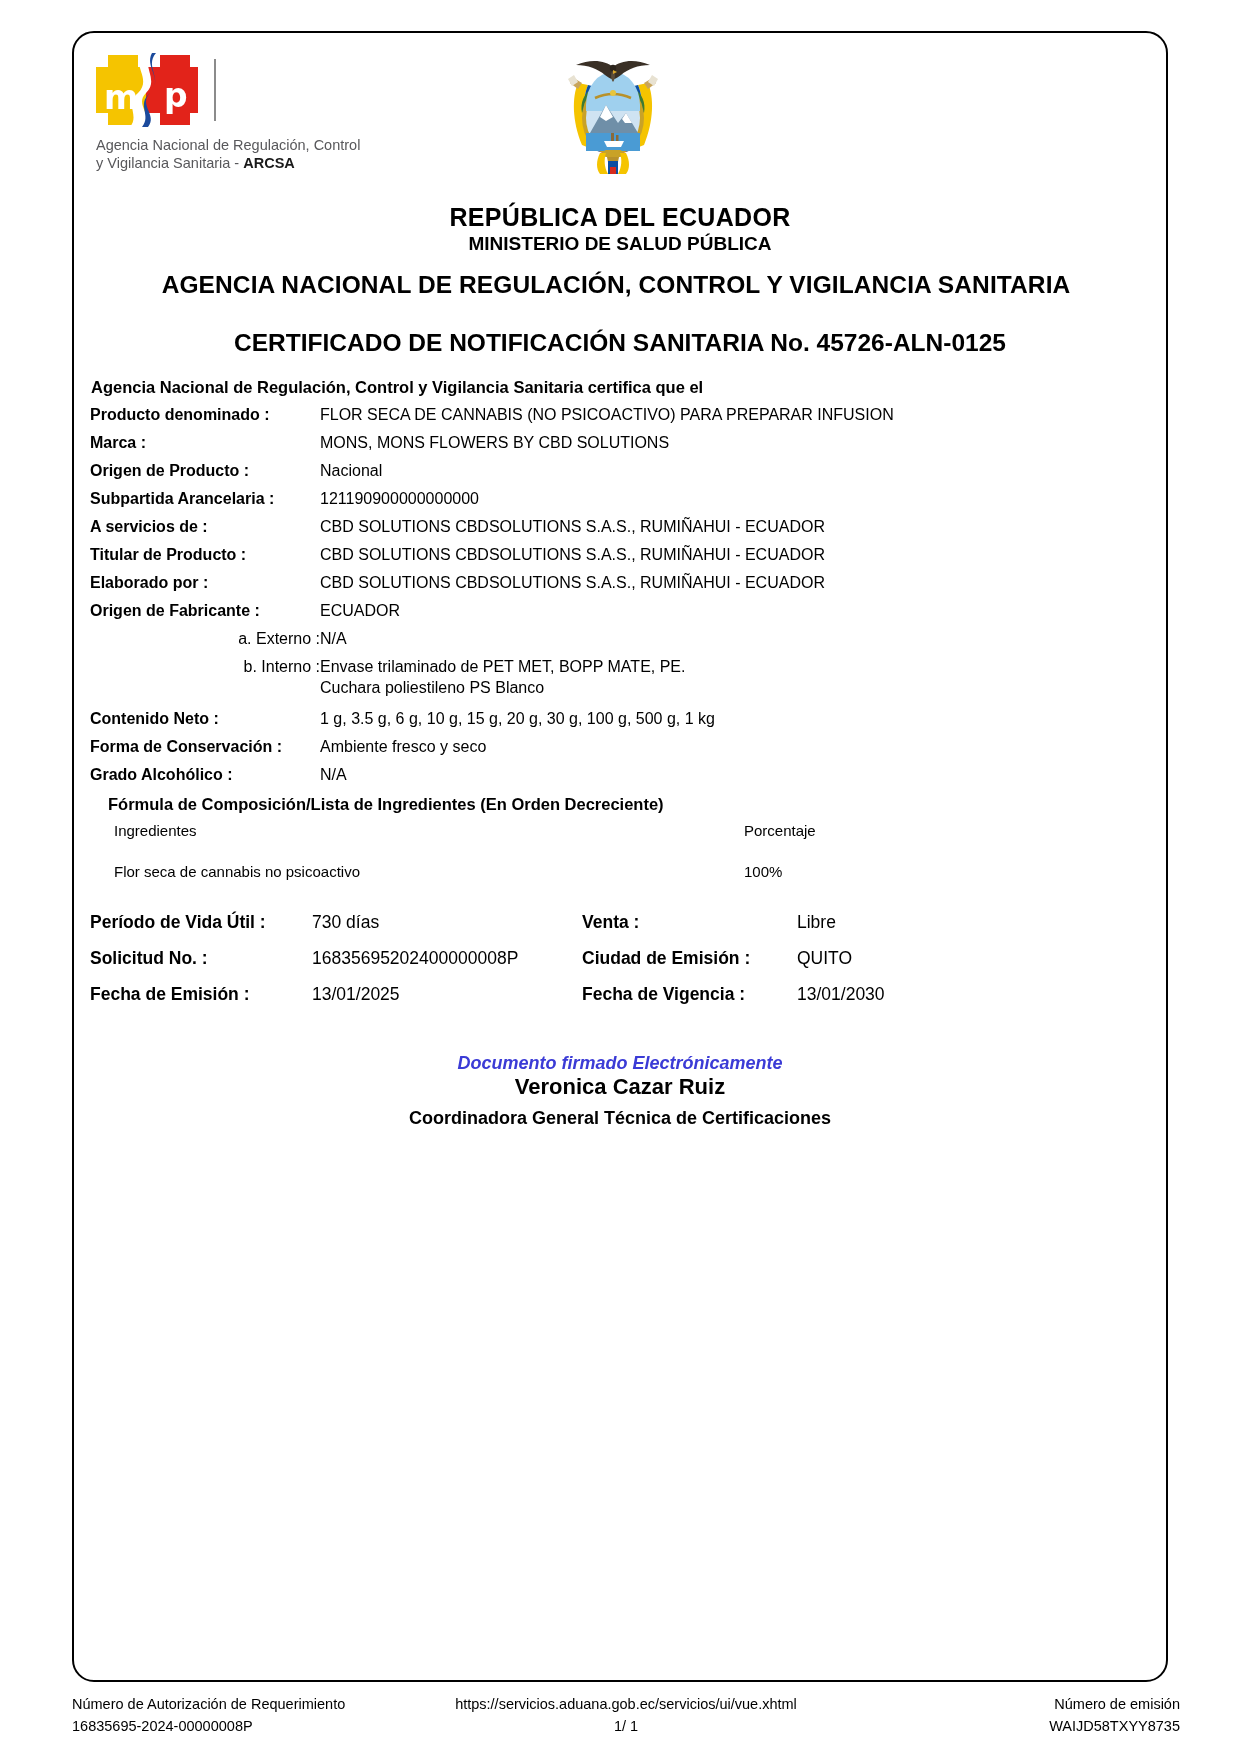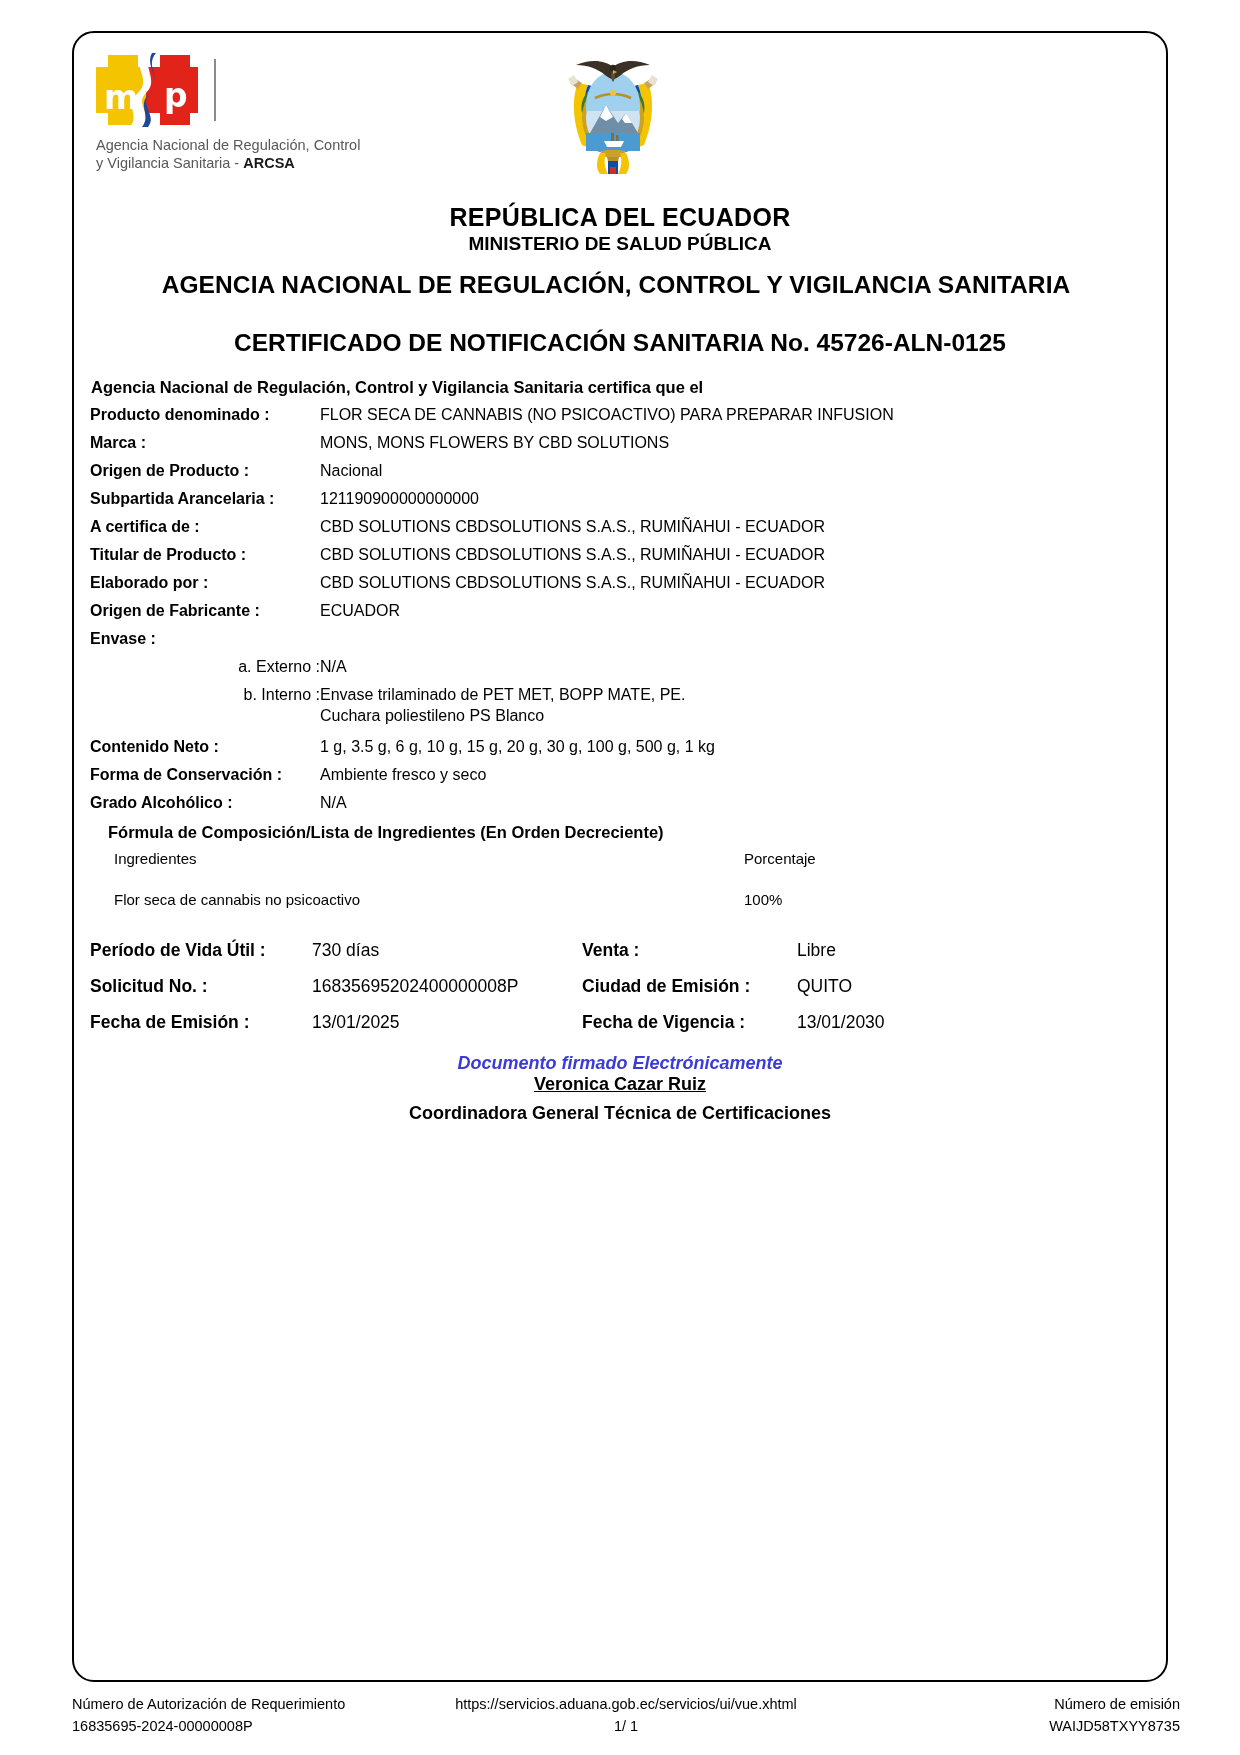--- a/index.html
+++ b/index.html
@@ -248,24 +248,23 @@
     text-align: center;
   }
   .sig .line1 {
     font-size: 18px;
     font-weight: 700;
     font-style: italic;
     color: #3b3bd6;
     margin-bottom: 0;
   }
   .sig .line2 {
-    font-size: 18px;
+    font-size: 22px;
     font-weight: 700;
     margin-bottom: 8px;
-    text-decoration: underline;
   }
   .sig .line3 {
     font-size: 18px;
     font-weight: 700;
   }
 
   
   .footer {
     position: absolute;
     left: 72px;
@@ -386,40 +385,36 @@
           </tr>
           <tr>
             <td class="lbl">Origen de Producto :</td>
             <td class="val">Nacional</td>
           </tr>
           <tr>
             <td class="lbl">Subpartida Arancelaria :</td>
             <td class="val">121190900000000000</td>
           </tr>
           <tr>
-            <td class="lbl">A certifica de :</td>
+            <td class="lbl">A servicios de :</td>
             <td class="val">CBD SOLUTIONS CBDSOLUTIONS S.A.S., RUMIÑAHUI - ECUADOR</td>
           </tr>
           <tr>
             <td class="lbl">Titular de Producto :</td>
             <td class="val">CBD SOLUTIONS CBDSOLUTIONS S.A.S., RUMIÑAHUI - ECUADOR</td>
           </tr>
           <tr>
             <td class="lbl">Elaborado por :</td>
             <td class="val">CBD SOLUTIONS CBDSOLUTIONS S.A.S., RUMIÑAHUI - ECUADOR</td>
           </tr>
           <tr>
             <td class="lbl">Origen de Fabricante :</td>
             <td class="val">ECUADOR</td>
           </tr>
 
-          <tr>
-            <td class="lbl">Envase :</td>
-            <td class="val"></td>
-          </tr>
           <tr>
             <td class="sub-lbl">a. Externo :</td>
             <td class="val">N/A</td>
           </tr>
           <tr class="gap">
             <td class="sub-lbl">b. Interno :</td>
             <td class="val val-multi">
               <div>Envase trilaminado de PET MET, BOPP MATE, PE.</div>
               <div>Cuchara poliestileno PS Blanco</div>
             </td>

